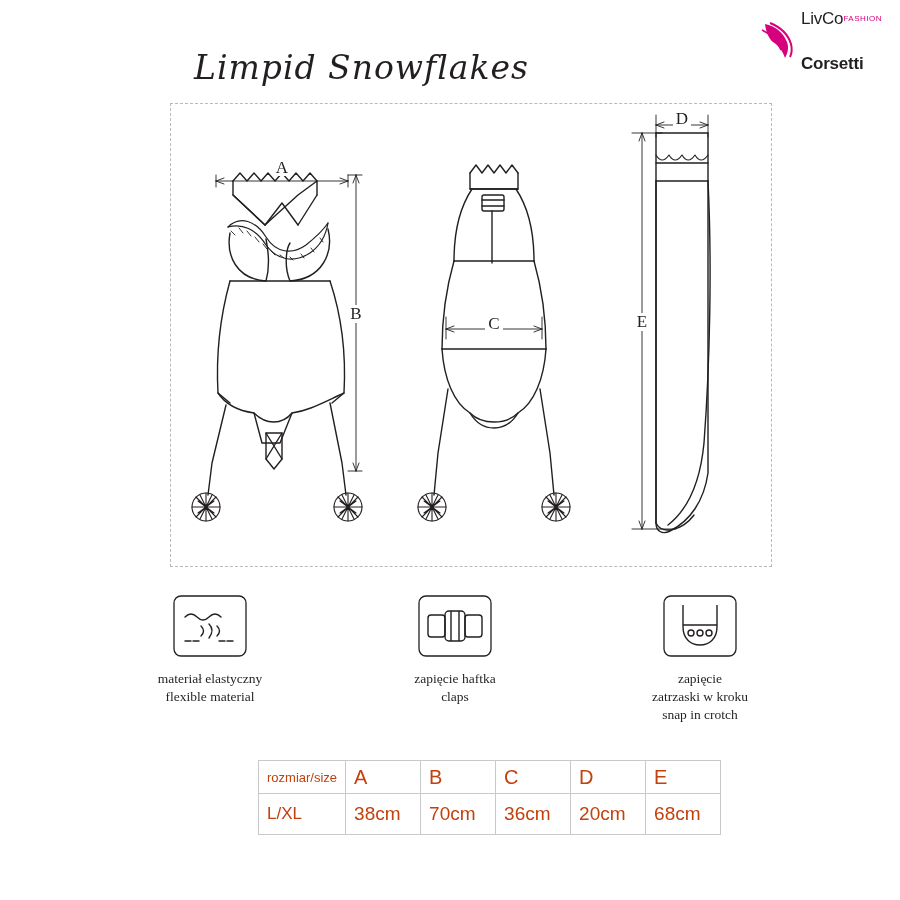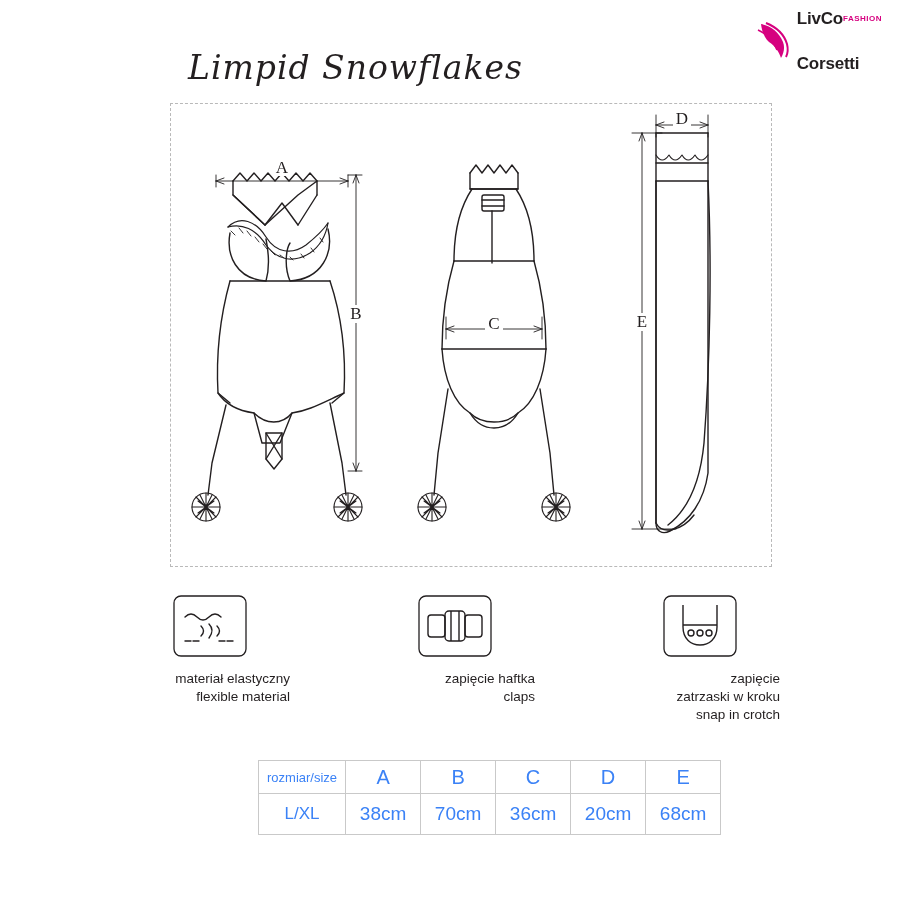--- a/index.html
+++ b/index.html
@@ -28,21 +28,21 @@
   .logo-mark {
     width: 34px;
     height: 38px;
     position: relative;
   }
   .logo-text {
     line-height: 1.0;
   }
   .logo-line1 {
     font-size: 17px;
-    font-weight: bold;
+    font-weight: normal;
     color: #231f20;
     letter-spacing: -0.2px;
   }
   .logo-line1 .fash {
     color: #d6007f;
     font-size: 8px;
     letter-spacing: 0.5px;
     vertical-align: 3px;
   }
   .logo-line2 {
@@ -50,21 +50,21 @@
     font-weight: bold;
     color: #231f20;
     letter-spacing: -0.2px;
     margin-top: 28px;
   }
 
   
   .title {
     position: absolute;
     top: 48px;
-    left: 188px;
+    left: 194px;
     font-family: "DejaVu Serif", serif;
     font-style: italic;
     font-size: 33px;
     color: #231f20;
     letter-spacing: 1px;
   }
 
   
   .drawing-box {
     position: absolute;
@@ -84,21 +84,22 @@
   .features {
     position: absolute;
     top: 590px;
     left: 130px;
     width: 650px;
     display: flex;
     justify-content: space-between;
   }
   .feature {
     width: 160px;
-    text-align: right;
+    text-align: center;
+    font-family: Liberation Serif, serif;
   }
   .feature .ficon {
     height: 72px;
     display: flex;
     align-items: center;
     justify-content: center;
   }
   .feature .flabel {
     margin-top: 8px;
     font-size: 13.5px;
@@ -109,24 +110,23 @@
   
   .size-table {
     position: absolute;
     left: 258px;
     top: 760px;
     border-collapse: collapse;
   }
   .size-table td {
     border: 1px solid #c9c9c9;
     height: 40px;
-    text-align: center;
     vertical-align: middle;
     font-size: 20px;
-    color: #3b82f6;
+    color: #c2410c;
     padding: 0 8px;
   }
   .size-table td.hdr-left {
     font-size: 13px;
     width: 68px;
   }
   .size-table td.col-head {
     font-size: 20px;
     width: 58px;
   }

